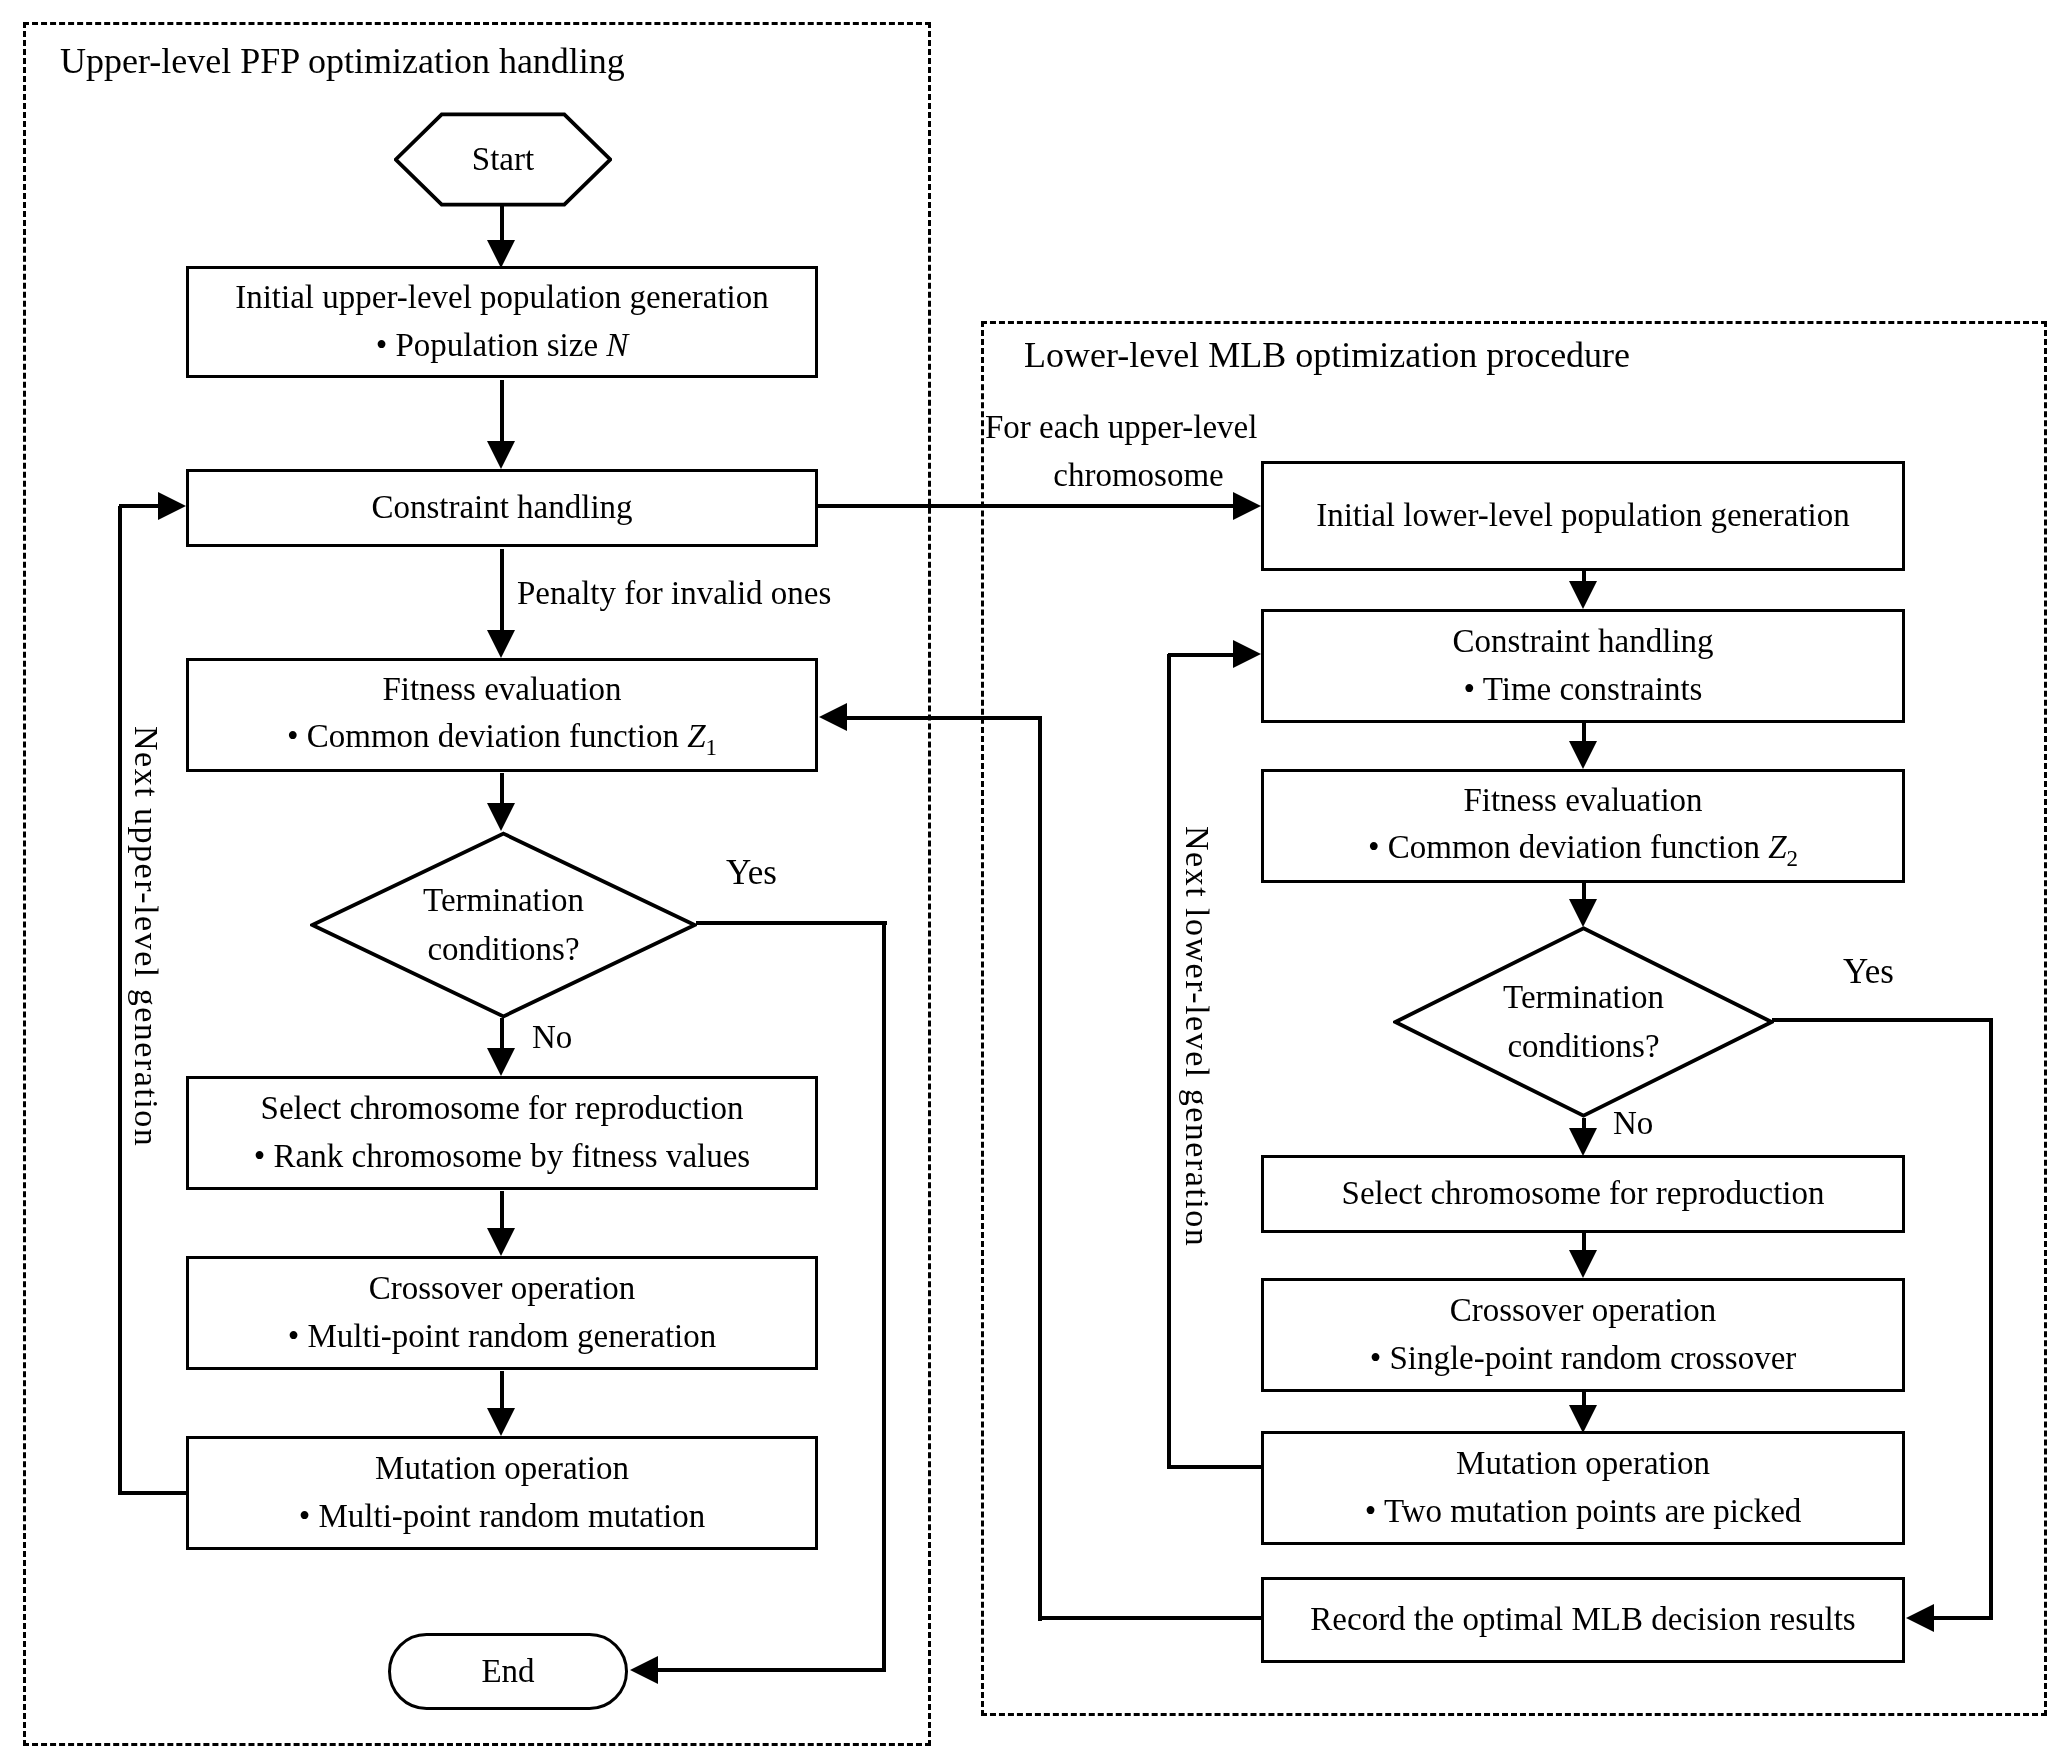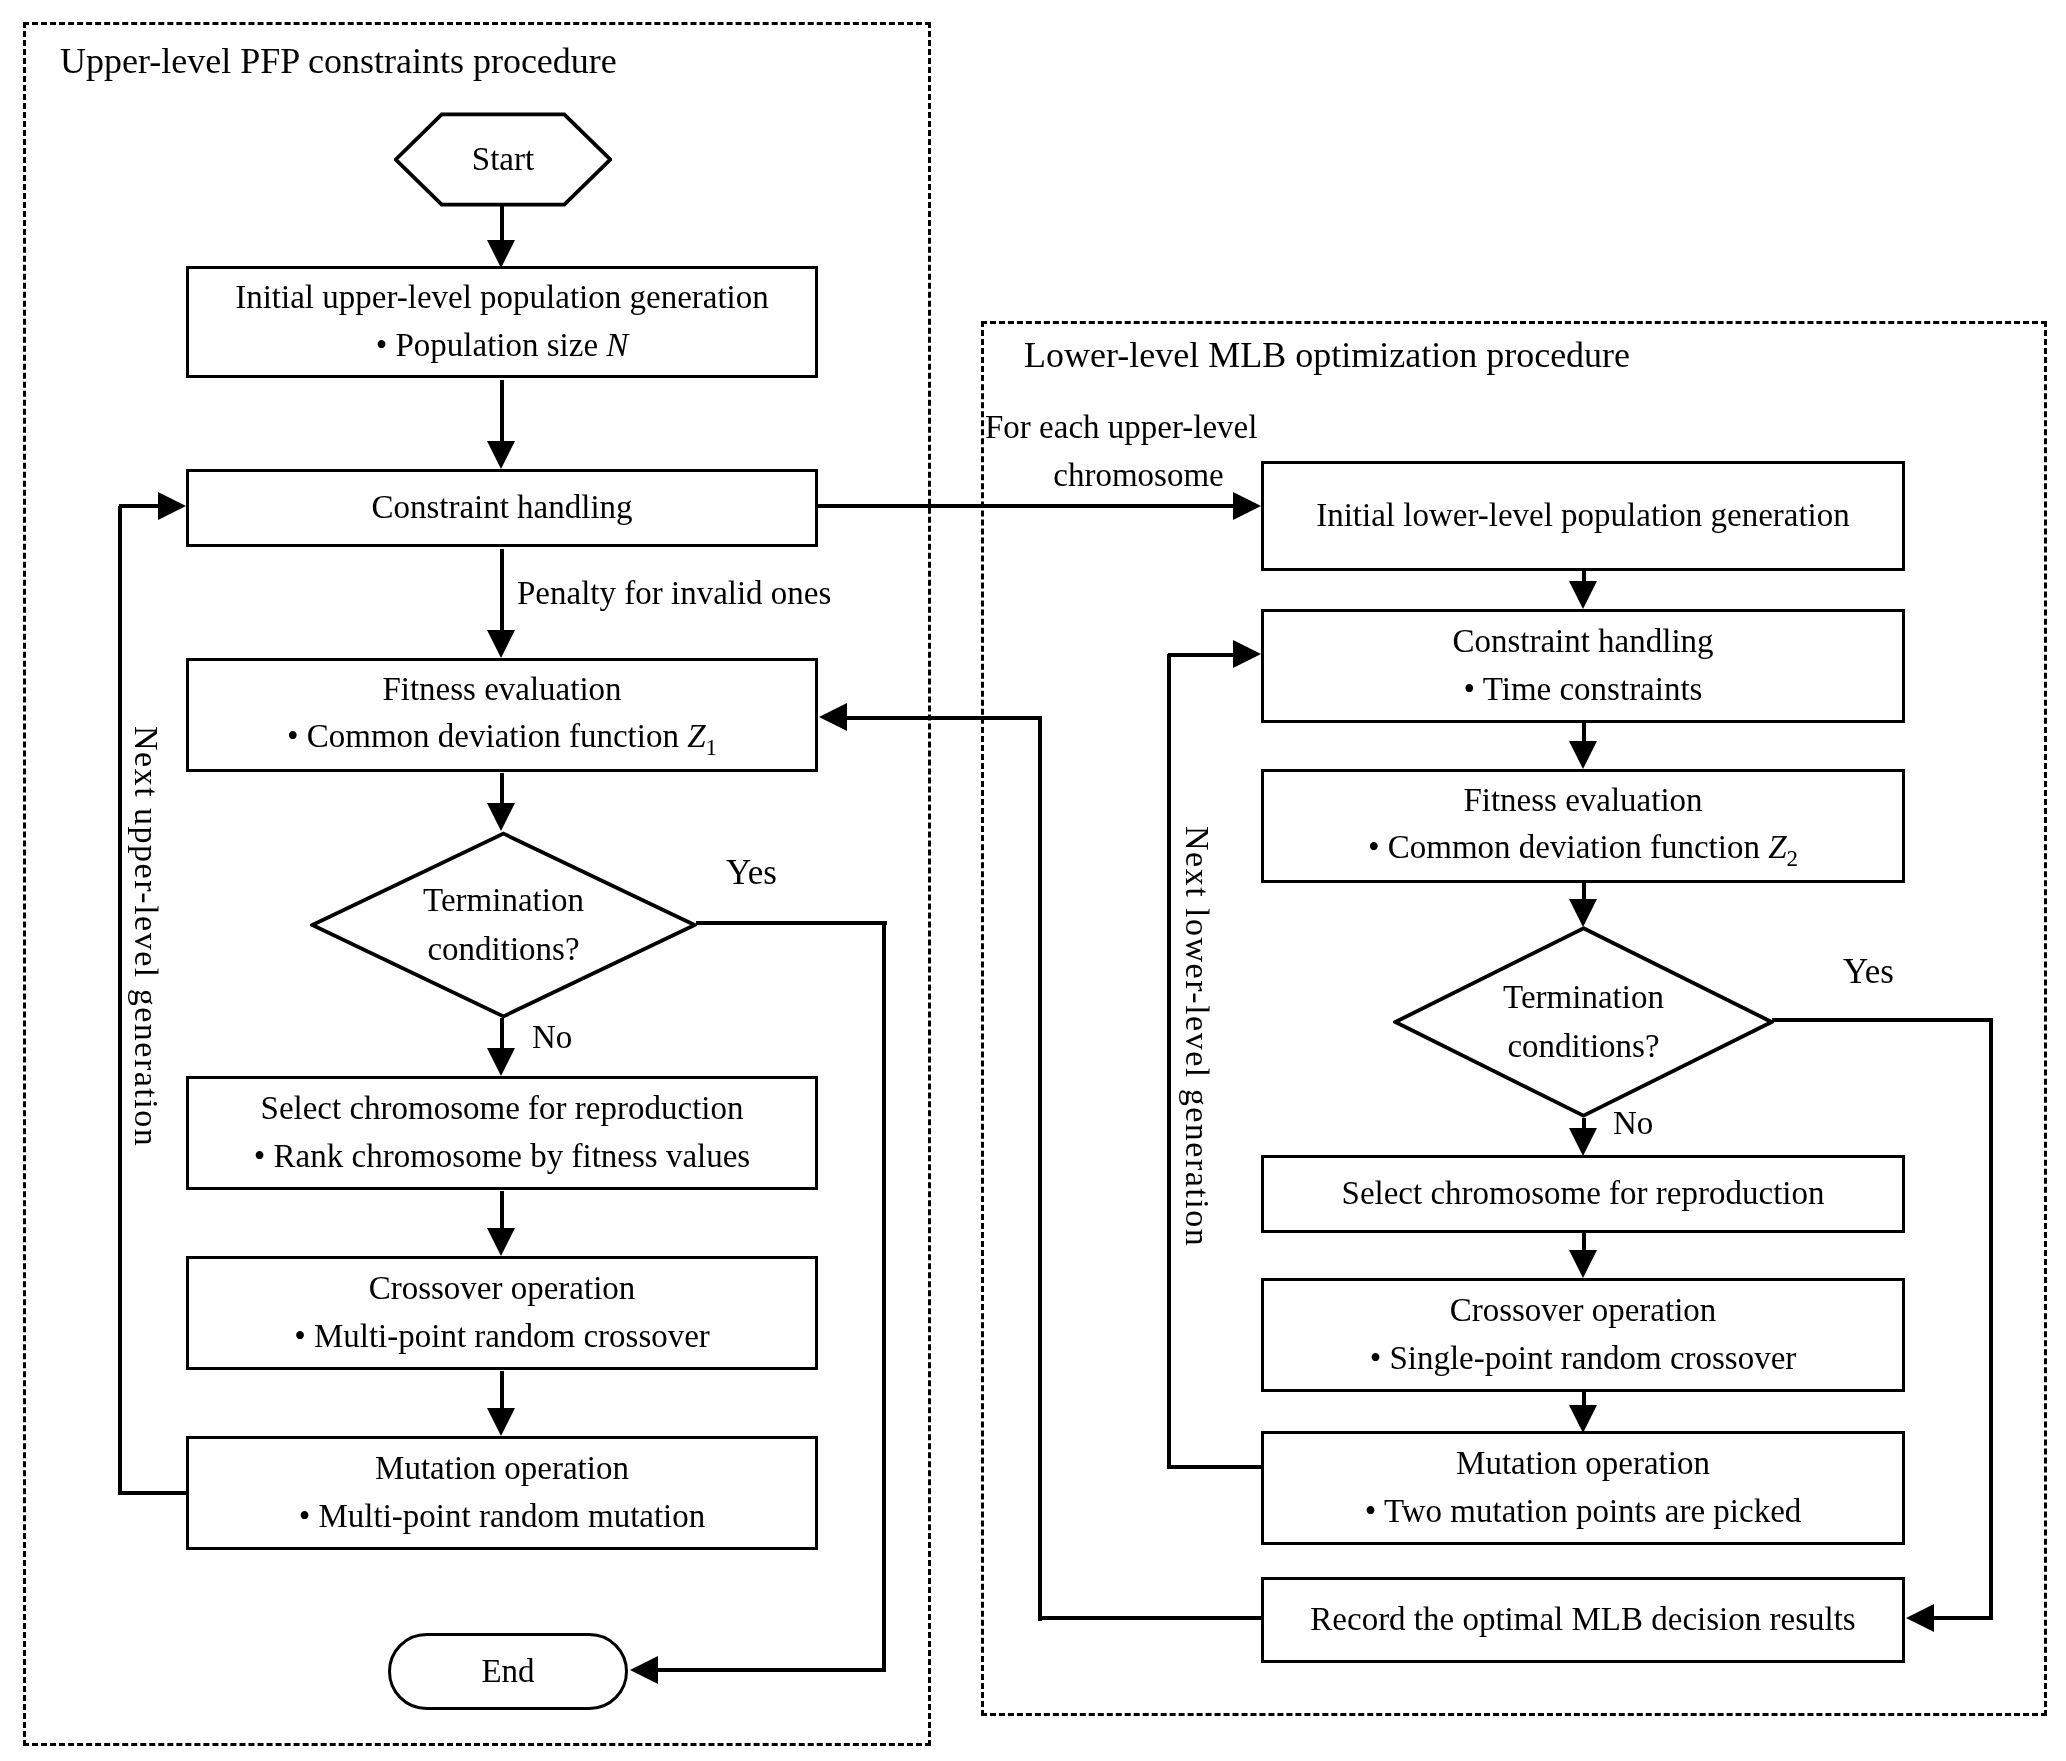--- a/index.html
+++ b/index.html
@@ -72,21 +72,21 @@
   .isub{font-size:23px;vertical-align:-7.7px;}
 </style>
 </head>
 <body>
 
 <div id="canvas">
 
   <div class="panel" style="left:23px;top:21.5px;width:902px;height:1718px;"></div>
   <div class="panel" style="left:981px;top:321px;width:1060px;height:1389px;"></div>
 
-  <div class="panel-title" style="left:60px;top:40px;">Upper-level PFP constraints procedure</div>
+  <div class="panel-title" style="left:60px;top:40px;">Upper-level PFP optimization handling</div>
   <div class="panel-title" style="left:1024px;top:334px;">Lower-level MLB optimization procedure</div>
 
   <svg class="shape-svg" style="left:394px;top:112px;" width="218" height="95" viewBox="0 0 284 124">
     <polygon points="2,62 62,3 222,3 282,62 222,121 62,121" fill="#ffffff" stroke="#000000" stroke-width="5"></polygon>
   </svg>
   <div class="shape-label" style="left:394px;top:112px;width:218px;height:95px;justify-content:center;">
     <span class="ln">Start</span>
   </div>
 
   <div class="vline" style="left:500px;top:204px;height:37px;"></div>
@@ -137,21 +137,21 @@
   <div class="fbox" style="left:186px;top:1076px;width:626px;height:108px;">
     <span class="ln">Select chromosome for reproduction</span>
     <span class="ln">• Rank chromosome by fitness values</span>
   </div>
 
   <div class="vline" style="left:500px;top:1191px;height:38px;"></div>
   <div class="ah ah-down" style="left:487px;top:1228px;"></div>
 
   <div class="fbox" style="left:186px;top:1256px;width:626px;height:108px;">
     <span class="ln">Crossover operation</span>
-    <span class="ln">• Multi-point random crossover</span>
+    <span class="ln">• Multi-point random generation</span>
   </div>
 
   <div class="vline" style="left:500px;top:1371px;height:38px;"></div>
   <div class="ah ah-down" style="left:487px;top:1408px;"></div>
 
   <div class="fbox" style="left:186px;top:1436px;width:626px;height:108px;">
     <span class="ln">Mutation operation</span>
     <span class="ln">• Multi-point random mutation</span>
   </div>
 

